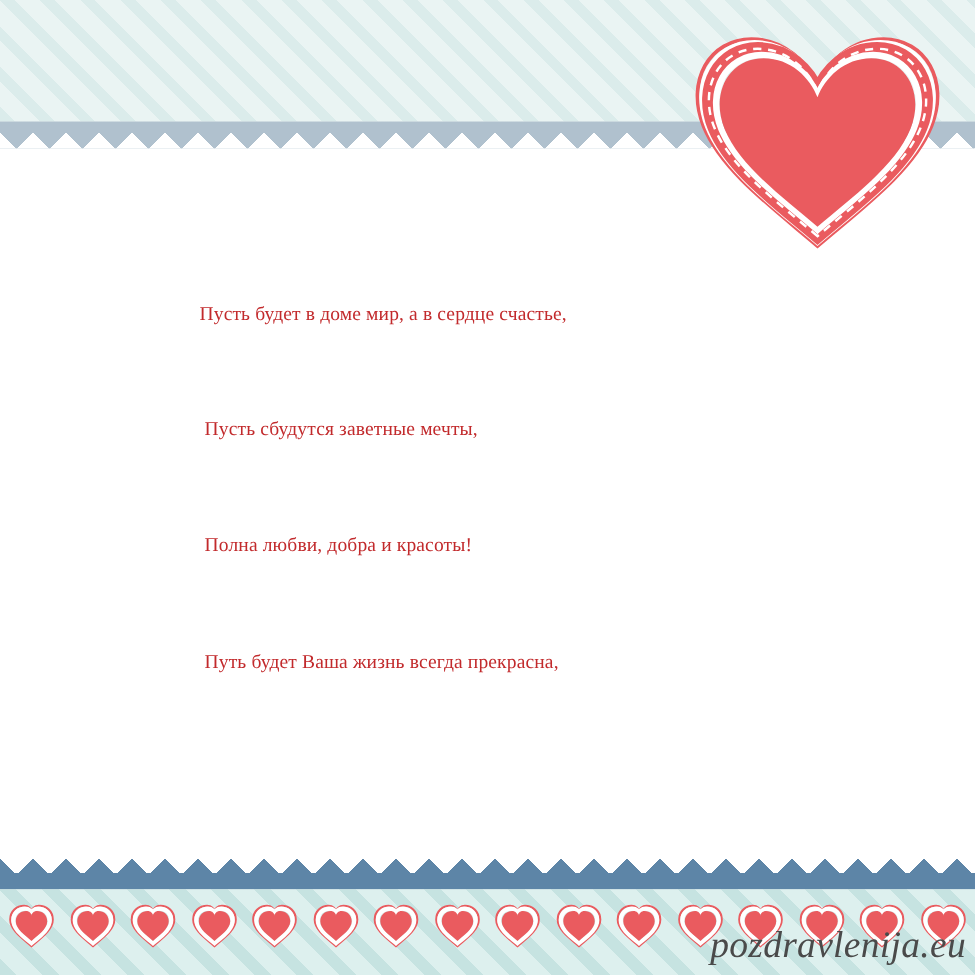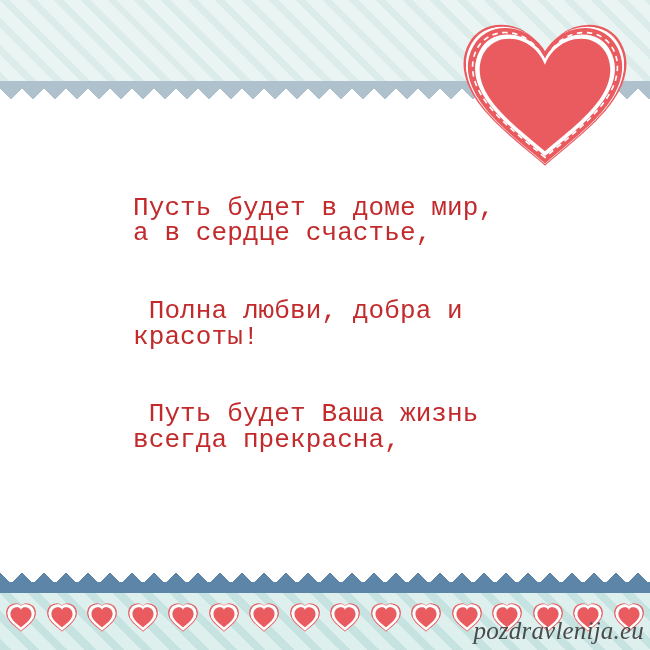--- a/index.html
+++ b/index.html
@@ -127,22 +127,22 @@
     height: 156px;
   }
 
   
   .message {
     position: absolute;
     left: 133px;
     top: 144px;
     width: 390px;
     color: #c22a2c;
-    font-family: Liberation Mono, monospace;
-    font-size: 26px;
+    font-family: Liberation Serif, serif;
+    font-size: 13px;
     line-height: 25.8px;
     letter-spacing: 0.1px;
     white-space: pre-wrap;
   }
   .message .line {
     display: block;
   }
 
   
   .watermark {
@@ -188,20 +188,21 @@
       <use href="#hpath" fill="none" stroke="#ffffff" stroke-width="1.8" stroke-dasharray="6 5" transform="translate(90,81) scale(0.905) translate(-90,-81)"></use>
 
       <use href="#hpath" fill="none" stroke="#ffffff" stroke-width="5" transform="translate(90,81) scale(0.845) translate(-90,-81)"></use>
 
       <use href="#hpath" fill="#ea5b5f" transform="translate(90,81) scale(0.815) translate(-90,-81)"></use>
     </svg>
   </div>
 
   <div class="message">
     <span class="line">Пусть будет в доме мир, а в сердце счастье,</span>
+    <span class="line"> Пусть сбудутся заветные мечты,</span>
     <span class="line"> Полна любви, добра и красоты!</span>
     <span class="line"> Путь будет Ваша жизнь всегда прекрасна,</span>
   </div>
 
   <div class="bottom-zigzag"></div>
   <div class="bottom-blue-band"></div>
   <div class="bottom-stripes"></div>
 
   <div class="heart-row" id="heart-row">
       <span class="mini-heart"><svg viewBox="0 0 48 48" width="34" height="34" xmlns="http://www.w3.org/2000/svg">

